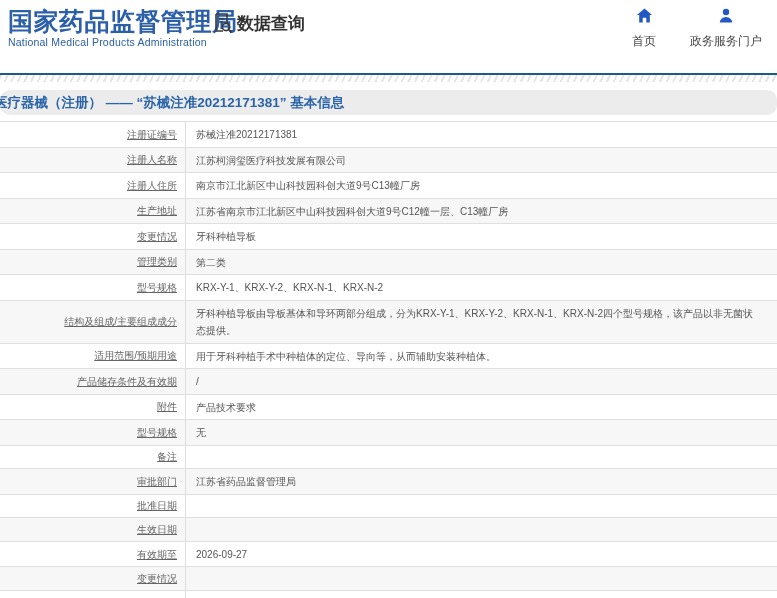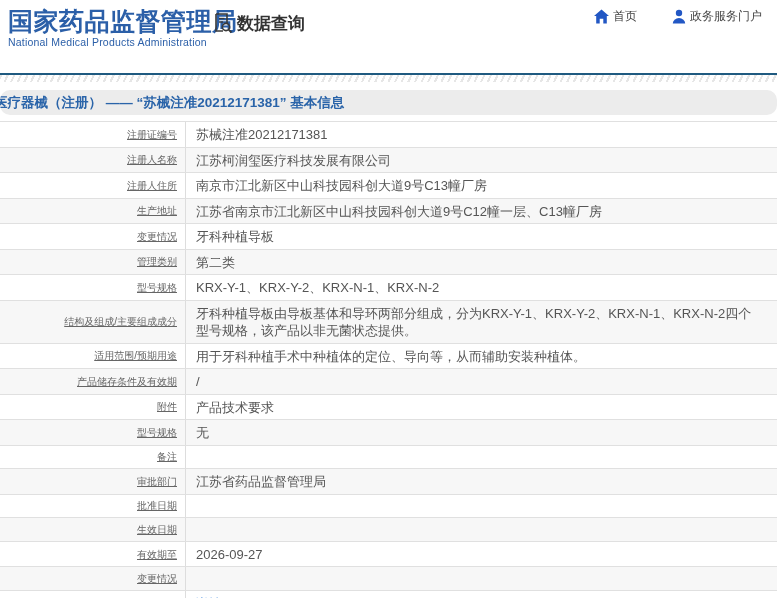--- a/index.html
+++ b/index.html
@@ -46,23 +46,23 @@
     color: #333;
   }
   .top-nav {
     position: absolute;
     right: 15px; top: 8px;
     display: flex;
     gap: 34px;
   }
   .top-nav-item {
     display: flex;
-    flex-direction: row;
+    flex-direction: column;
     align-items: center;
-    gap: 3px;
+    gap: 10px;
     cursor: pointer;
   }
   .top-nav-item .nav-label {
     font-size: 12px;
     color: #444;
     white-space: nowrap;
   }
   
   .blue-line { height: 2px; background: #1f5a80; }
   .hatch-strip {
@@ -114,21 +114,21 @@
     display: flex;
     align-items: center;
     justify-content: flex-end;
     gap: 2px;
     white-space: nowrap;
     text-decoration: underline;
   }
   .cell-value {
     flex: 1;
     padding: 4px 14px 3px 10px;
-    font-size: 13px;
+    font-size: 10px;
     color: #555;
     line-height: 17.5px;
     display: flex;
     align-items: flex-start;
     flex-wrap: wrap;
   }
   .cell-value .val-text { width: 100%; }
   .cell-value a {
     color: #4a90e2;
     text-decoration: none;

